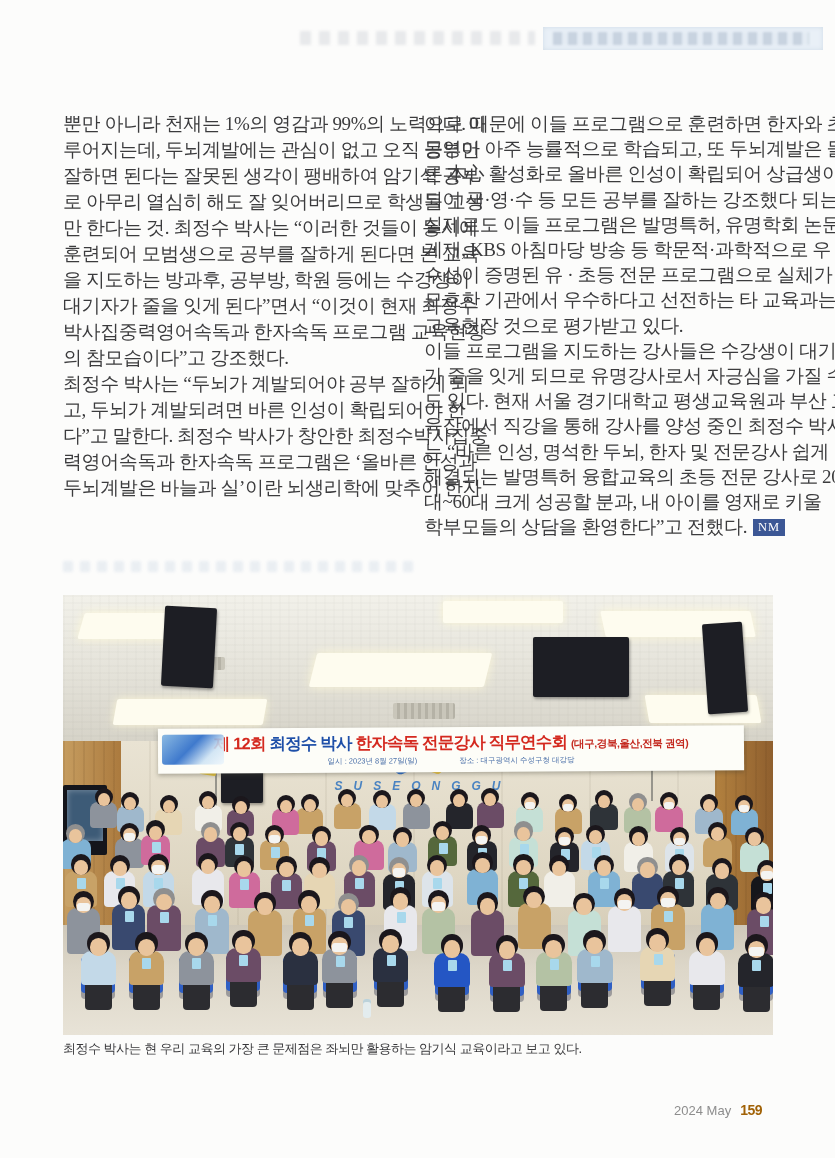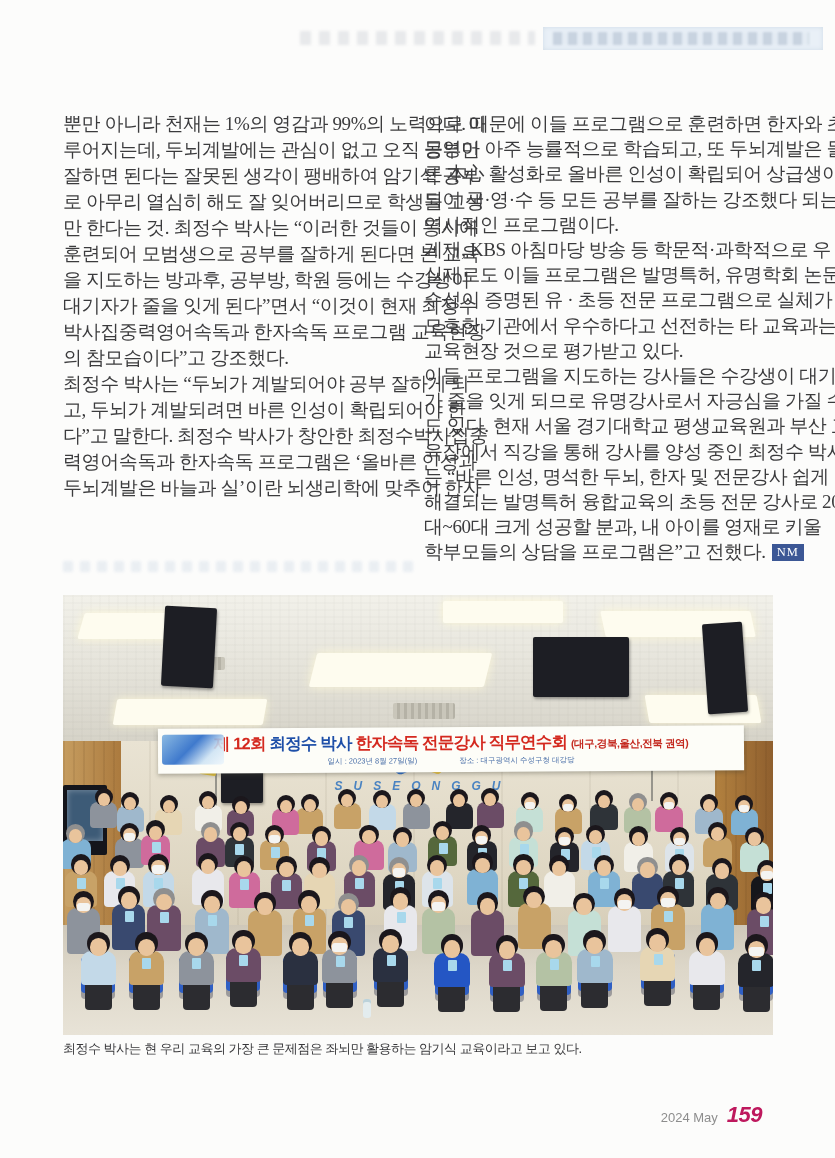--- a/index.html
+++ b/index.html
@@ -60,21 +60,21 @@
      letter-spacing:11px;color:#3a7ac0;opacity:.9;}
   .flag-pole{position:absolute;width:2px;background:#97958c;}
   .flag-cloth{position:absolute;border-radius:2px;}
   .floor{position:absolute;left:0;top:330px;width:710px;height:110px;
      background:linear-gradient(180deg,#cfc8b9 0%,#ddd7c9 40%,#e8e3d7 100%);}
   .crowd{position:absolute;inset:0;}
   .caption{left:63px;top:1040px;width:700px;font-family:"Liberation Sans",sans-serif;
      font-size:13px;letter-spacing:-0.5px;color:#37373a;}
   .footer{right:73px;top:1102px;display:flex;align-items:baseline;gap:9px;font-family:"Liberation Sans",sans-serif;}
   .footer .date{font-size:13px;color:#8d8d8d;}
-  .footer .pageno{font-size:22px;font-weight:bold;color:#be185d;letter-spacing:-0.5px;font-style:italic;}
+  .footer .pageno{font-size:14px;font-weight:bold;color:#a16207;letter-spacing:-0.5px;}
 </style>
 </head>
 <body>
 
 <div class="page">
 
   <div class="abs ghost-bar">
       <div class="streaks"></div>
     </div>
   <div class="abs ghost-streak"></div>
@@ -101,39 +101,38 @@
         <div class="line">두뇌계발은 바늘과 실’이란 뇌생리학에 맞추어 한자</div>
       </div>
   </div>
 
   <div class="abs col col-right">
     <div>
         <div class="line">이다. 때문에 이들 프로그램으로 훈련하면 한자와 초</div>
         <div class="line">등영어 아주 능률적으로 학습되고, 또 두뇌계발은 물</div>
         <div class="line">론 本心 활성화로 올바른 인성이 확립되어 상급생이</div>
         <div class="line">되어 국·영·수 등 모든 공부를 잘하는 강조했다 되는</div>
-        <div class="line">역사적인 프로그램이다.</div>
       </div>
     <div>
+        <div class="line">실제로도 이들 프로그램은 발명특허, 유명학회 논문</div>
         <div class="line">게재, KBS 아침마당 방송 등 학문적·과학적으로 우</div>
-        <div class="line">실제로도 이들 프로그램은 발명특허, 유명학회 논문</div>
         <div class="line">수성이 증명된 유 · 초등 전문 프로그램으로 실체가</div>
         <div class="line">모호한 기관에서 우수하다고 선전하는 타 교육과는</div>
         <div class="line">교육현장 것으로 평가받고 있다.</div>
       </div>
     <div>
         <div class="line">이들 프로그램을 지도하는 강사들은 수강생이 대기자</div>
         <div class="line">가 줄을 잇게 되므로 유명강사로서 자긍심을 가질 수</div>
         <div class="line">도 있다. 현재 서울 경기대학교 평생교육원과 부산 교</div>
         <div class="line">육장에서 직강을 통해 강사를 양성 중인 최정수 박사</div>
         <div class="line">는 “바른 인성, 명석한 두뇌, 한자 및 전문강사 쉽게</div>
         <div class="line">해결되는 발명특허 융합교육의 초등 전문 강사로 20</div>
         <div class="line">대~60대 크게 성공할 분과, 내 아이를 영재로 키울</div>
       </div>
-    <div class="line"><span>학부모들의 상담을 프로그램은”고 전했다.</span><span class="nm-badge">NM</span></div>
+    <div class="line"><span>학부모들의 상담을 환영한다”고 전했다.</span><span class="nm-badge">NM</span></div>
   </div>
 
   <div class="abs photo">
     <div class="ceiling">
       <div class="tex"></div>
       <div class="light" style="left:250px;top:58px;width:175px;height:34px;transform:skewX(-14deg);"></div>
       <div class="light" style="left:52px;top:104px;width:150px;height:26px;transform:skewX(-10deg);"></div>
       <div class="light" style="left:540px;top:16px;width:150px;height:26px;transform:skewX(12deg);"></div>
       <div class="light" style="left:584px;top:100px;width:112px;height:28px;transform:skewX(10deg);"></div>
       <div class="light" style="left:18px;top:18px;width:120px;height:26px;transform:skewX(-16deg);"></div>

